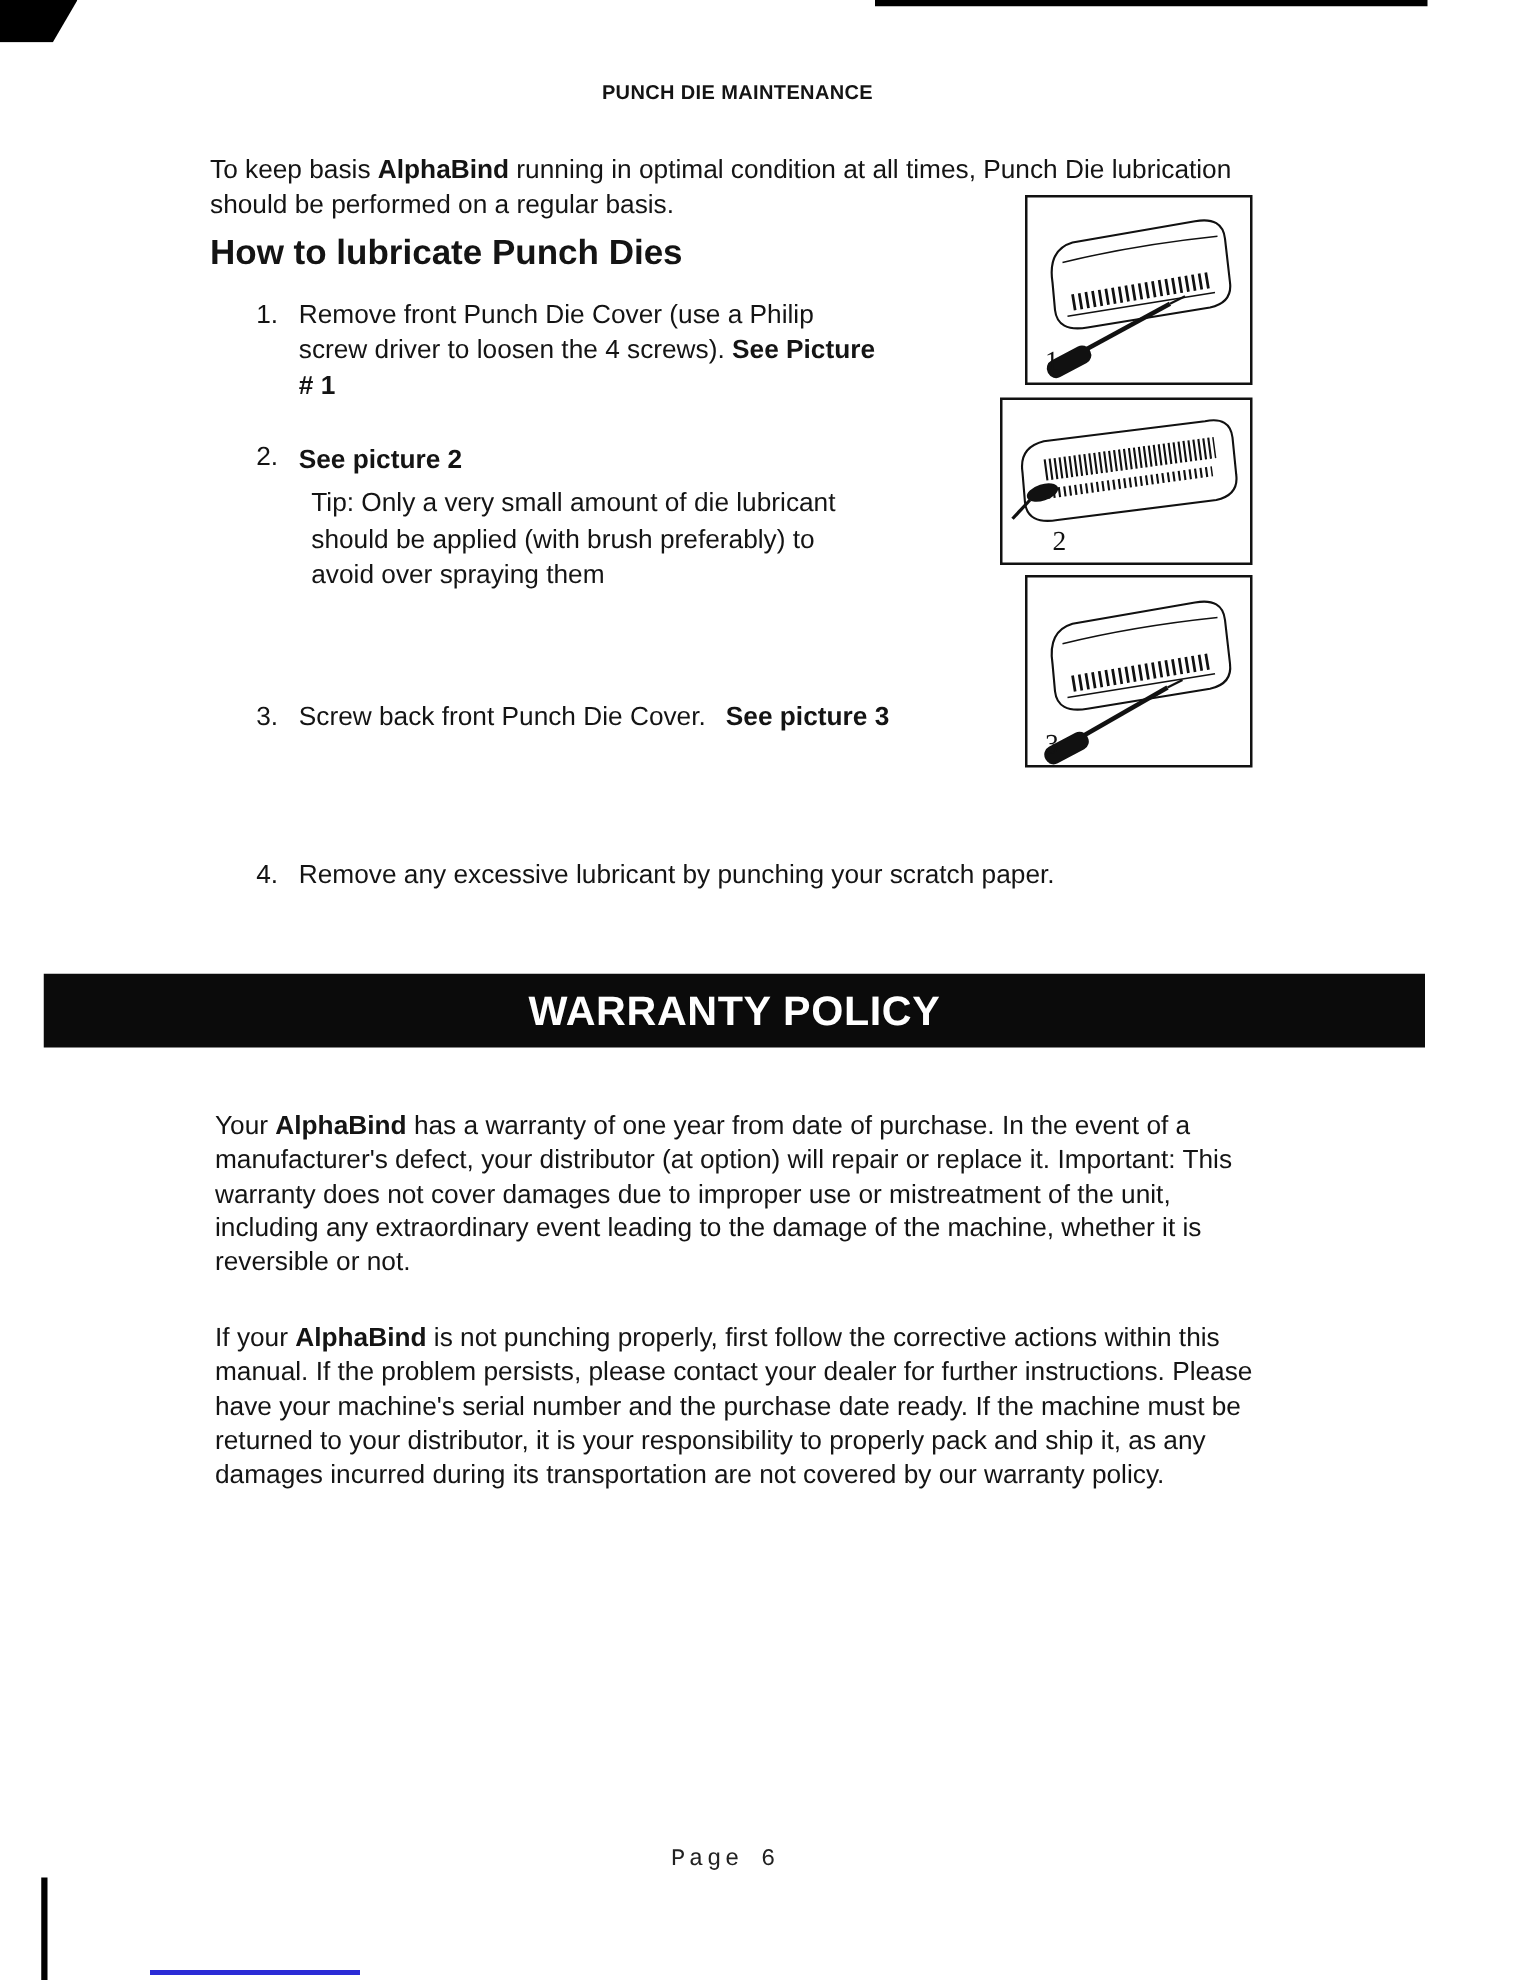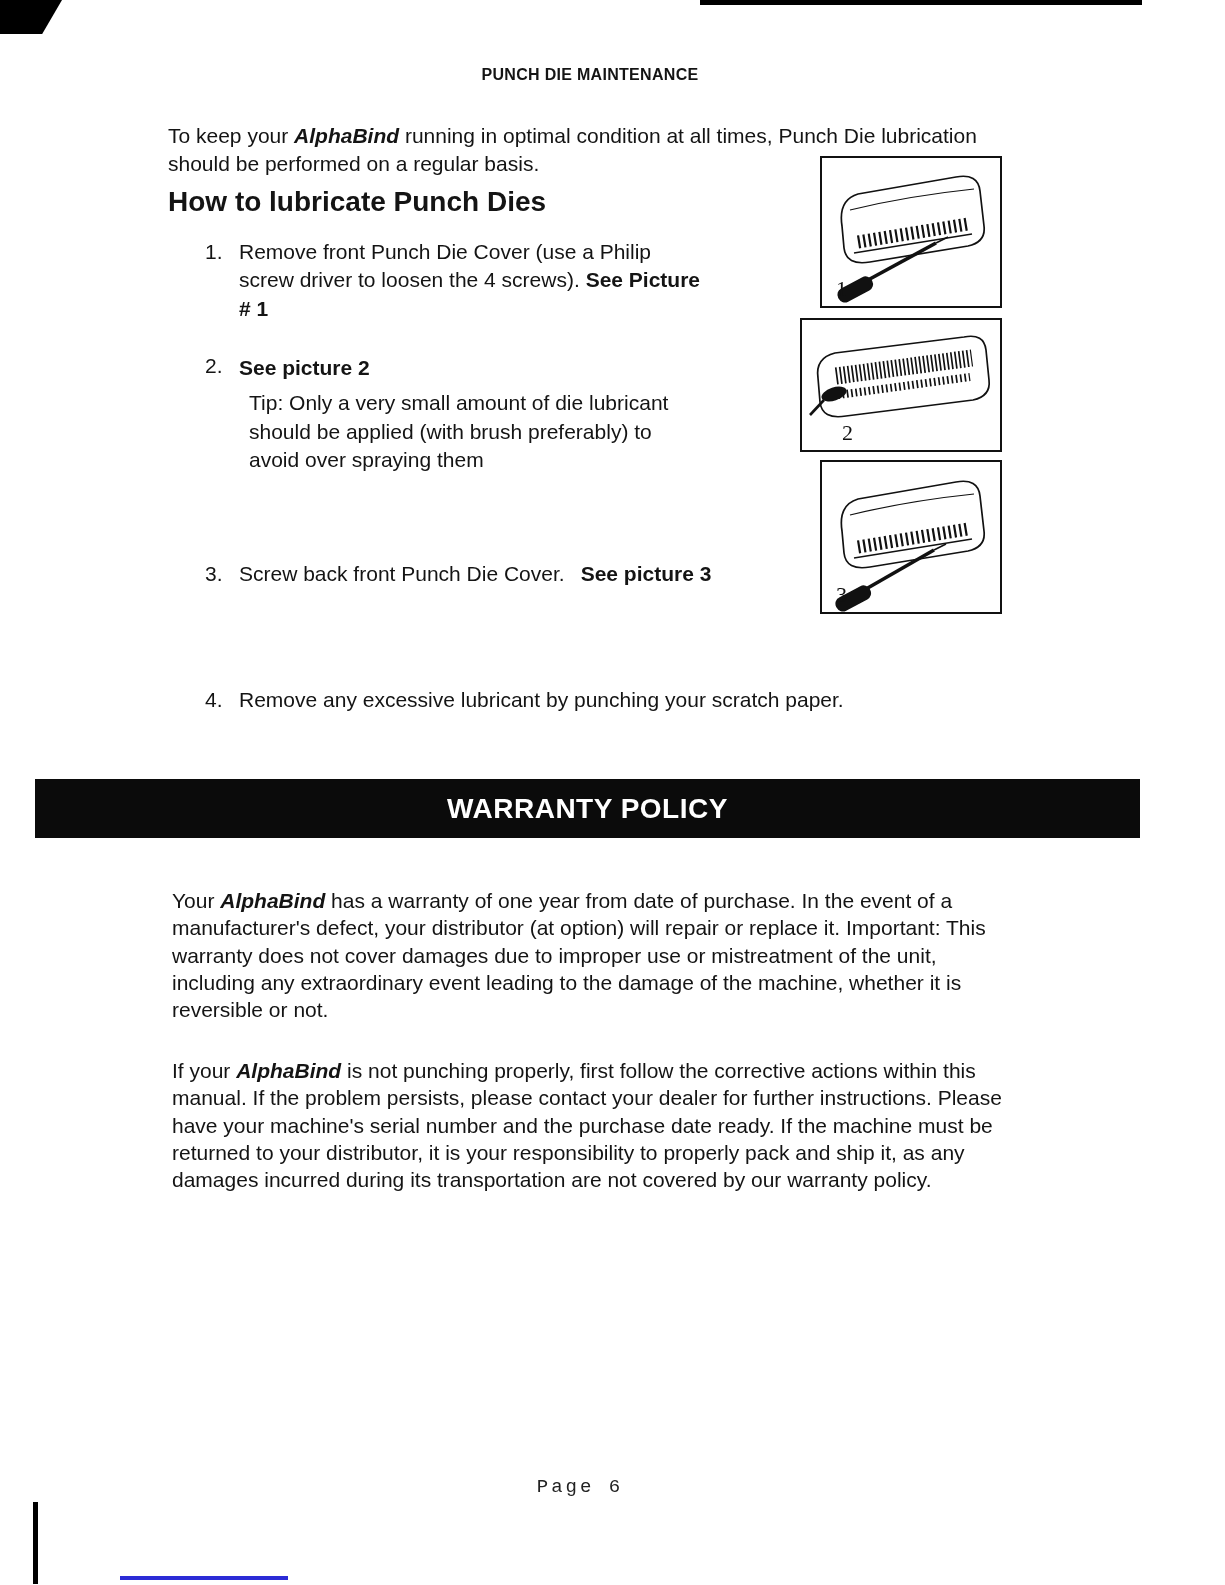--- a/index.html
+++ b/index.html
@@ -18,21 +18,21 @@
                clip-path: polygon(0 0, 100% 0, 68% 100%, 0 100%); }
   .line-tr   { position: absolute; top: 0; left: 700px; width: 442px; height: 5px; background: #000; }
   .bar-bl    { position: absolute; left: 33px; top: 1502px; width: 5px; height: 82px; background: #000; }
   .line-blue { position: absolute; left: 120px; top: 1576px; width: 168px; height: 4px; background: #2b2bd6; }
 
   .title { position: absolute; top: 55px; left: 0; width: 1180px; text-align: center;
            font-size: 16px; font-weight: 700; letter-spacing: .3px; }
 
   .intro { position: absolute; top: 101px; left: 168px; width: 848px;
            font-size: 21px; line-height: 1.33; }
-  .brand { font-weight: 700; font-style: italic; }
+  .brand { font-weight: 700; }
 
   .howto { position: absolute; top: 186px; left: 168px; font-size: 28px; font-weight: 700; margin: 0; }
 
   .step { position: absolute; display: flex; font-size: 21px; line-height: 1.35; }
   .step .num { width: 34px; flex: 0 0 34px; }
   .step1 { top: 238px; left: 205px; }
   .step2 { top: 352px; left: 205px; }
   .step3 { top: 560px; left: 205px; }
   .step4 { top: 686px; left: 205px; }
   .w466 { width: 466px; }
@@ -47,21 +47,21 @@
   .fig1 { left: 820px; top: 156px; width: 178px; height: 148px; }
   .fig2 { left: 800px; top: 318px; width: 198px; height: 130px; }
   .fig3 { left: 820px; top: 460px; width: 178px; height: 150px; }
   .fig svg { display: block; width: 100%; height: 100%; }
   .fig-label { position: absolute; left: 14px; bottom: 4px;
                font-family: "Liberation Serif", serif; font-size: 22px; color: #111; }
   .fig2 .fig-label { left: 40px; }
 
   .banner { position: absolute; top: 779px; left: 35px; width: 1105px; height: 59px;
             background: #0b0b0b; color: #fff; text-align: center; line-height: 59px;
-            font-size: 28px; font-weight: 700; letter-spacing: .5px; }
+            font-size: 33px; font-weight: 700; letter-spacing: .5px; }
 
   .wpara { position: absolute; left: 172px; width: 852px; font-size: 21px; line-height: 1.3; }
   .p1 { top: 866px; }
   .p2 { top: 1036px; }
 
   .footer { position: absolute; top: 1428px; left: 0; width: 1160px; text-align: center;
             font-family: "Liberation Mono", "DejaVu Sans Mono", monospace;
             font-size: 19px; letter-spacing: 3px; color: #222; margin-top: 48px; }
 </style>
 </head>
@@ -69,21 +69,21 @@
 
 <div class="page">
 
   <div class="corner-tl"></div>
   <div class="line-tr"></div>
   <div class="bar-bl"></div>
   <div class="line-blue"></div>
 
   <h1 class="title">PUNCH DIE MAINTENANCE</h1>
 
-  <p class="intro"><span>To keep your </span><span class="brand">AlphaBind</span><span> running in optimal condition at all times, Punch Die lubrication should be performed on a regular basis.</span></p>
+  <p class="intro"><span>To keep basis </span><span class="brand">AlphaBind</span><span> running in optimal condition at all times, Punch Die lubrication should be performed on a regular basis.</span></p>
 
   <h2 class="howto">How to lubricate Punch Dies</h2>
 
   <div class="step step1">
     <span class="num">1.</span>
     <div class="w466"><span>Remove front Punch Die Cover (use a Philip screw driver to loosen the 4 screws). </span><span class="emph">See Picture # 1</span></div>
   </div>
 
   <div class="step step2">
     <span class="num">2.</span>

